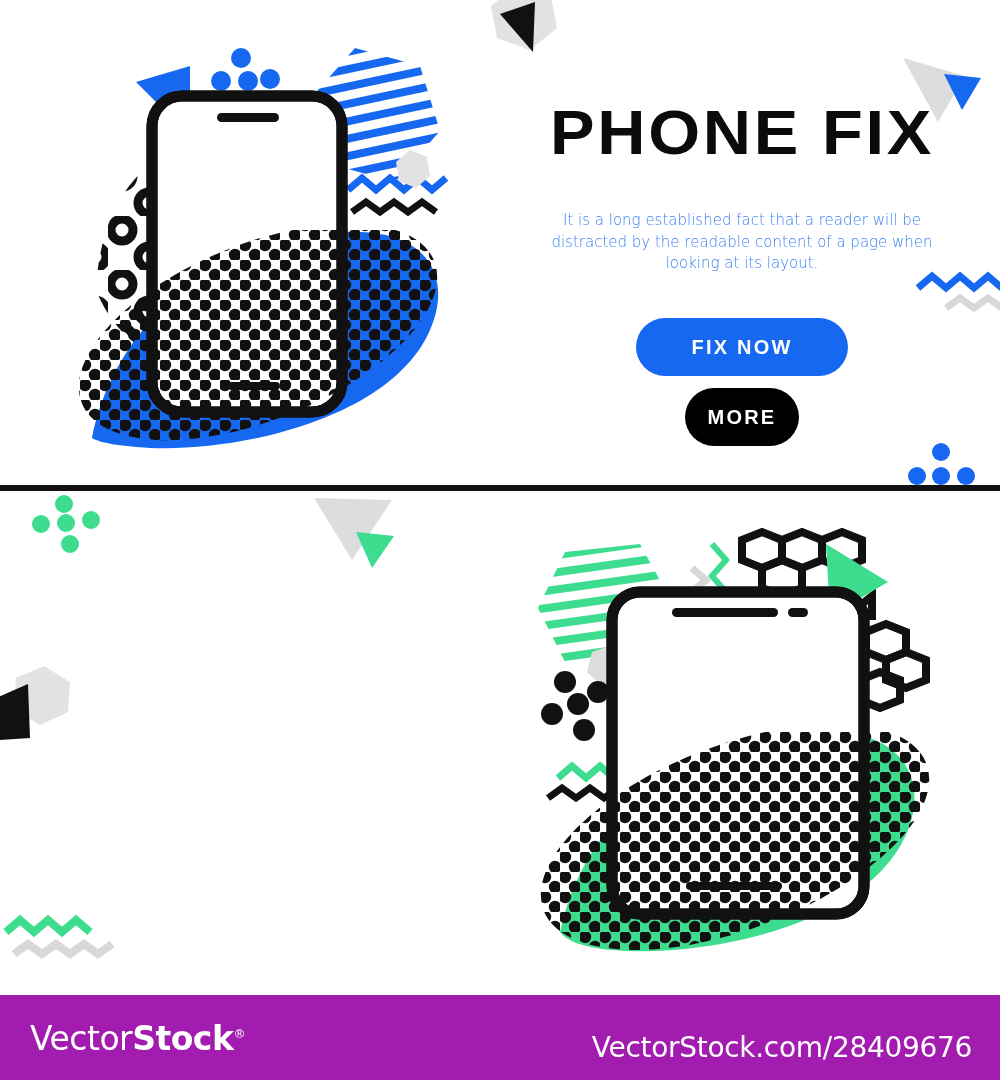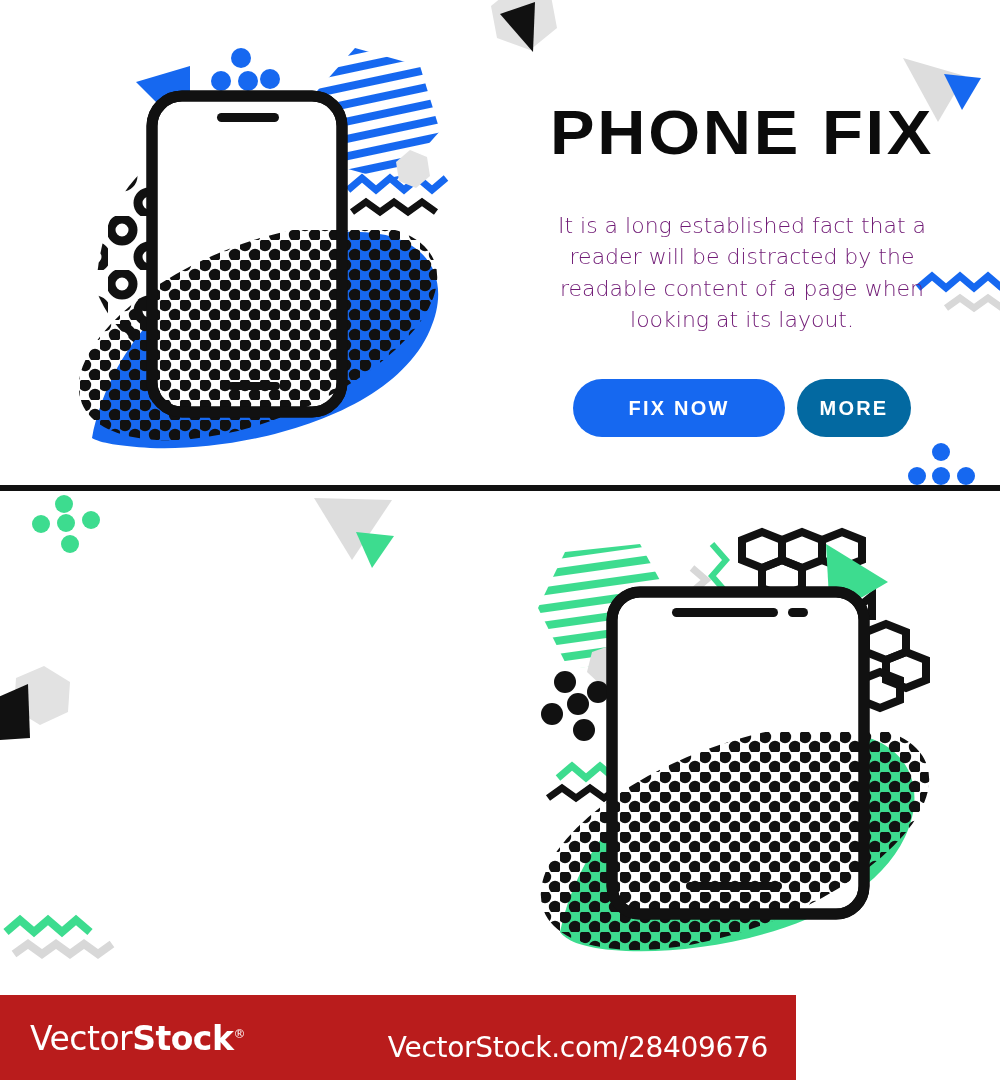--- a/index.html
+++ b/index.html
@@ -23,47 +23,47 @@
     font-size:63px;
     letter-spacing:2.5px;
     color:#0b0b0b;
     margin:0;
     line-height:1.02;
     transform:scaleX(1.06);
     transform-origin:center;
   }
   .subcopy{
     margin:0;
-    font-size:22px;
+    font-size:15px;
     line-height:1.42;
-    color:#701a75;
+    color:#3b82f6;
     font-family:"DejaVu Sans",sans-serif;
     font-weight:350;
   }
   #phone-copy .subcopy{margin-top:46px;}
 
   
-  .btn-row{display:flex;align-items:center;justify-content:center;margin-top:44px;gap:12px;}
+  .btn-row{display:flex;align-items:center;justify-content:center;margin-top:44px;gap:12px;flex-direction:column;}
   .btn{
     border:none;outline:none;cursor:pointer;
     font-family:"Liberation Sans",sans-serif;
     font-weight:bold;
     font-size:20px;
     letter-spacing:2.2px;
     color:#ffffff;
     border-radius:40px;
     display:flex;align-items:center;justify-content:center;
     padding:0;
   }
   .btn-primary{width:212px;height:58px;}
-  .btn-secondary{width:114px;height:58px;background:#0369a1;}
+  .btn-secondary{width:114px;height:58px;background:#000000;}
   #phone-fix-now{background:#1668f0;}
 
   
-  .footer{position:absolute;left:0;top:995px;width:796px;height:85px;background:#b91c1c;overflow:hidden;}
+  .footer{position:absolute;left:0;top:995px;width:1000px;height:85px;background:#a21caf;overflow:hidden;}
   .vs-logo{position:absolute;left:30px;top:24px;font-family:"DejaVu Sans",sans-serif;font-size:33px;color:#ffffff;letter-spacing:-0.5px;}
   .vs-logo b{font-weight:bold;}
   .vs-logo sup{font-size:12px;vertical-align:super;}
   .vs-url{position:absolute;right:28px;top:36px;font-family:"DejaVu Sans",sans-serif;font-size:28px;color:#ffffff;letter-spacing:-0.3px;}
 
   svg{display:block;}
   .abs-svg{position:absolute;left:0;top:0;}
 </style>
 </head>
 <body>

